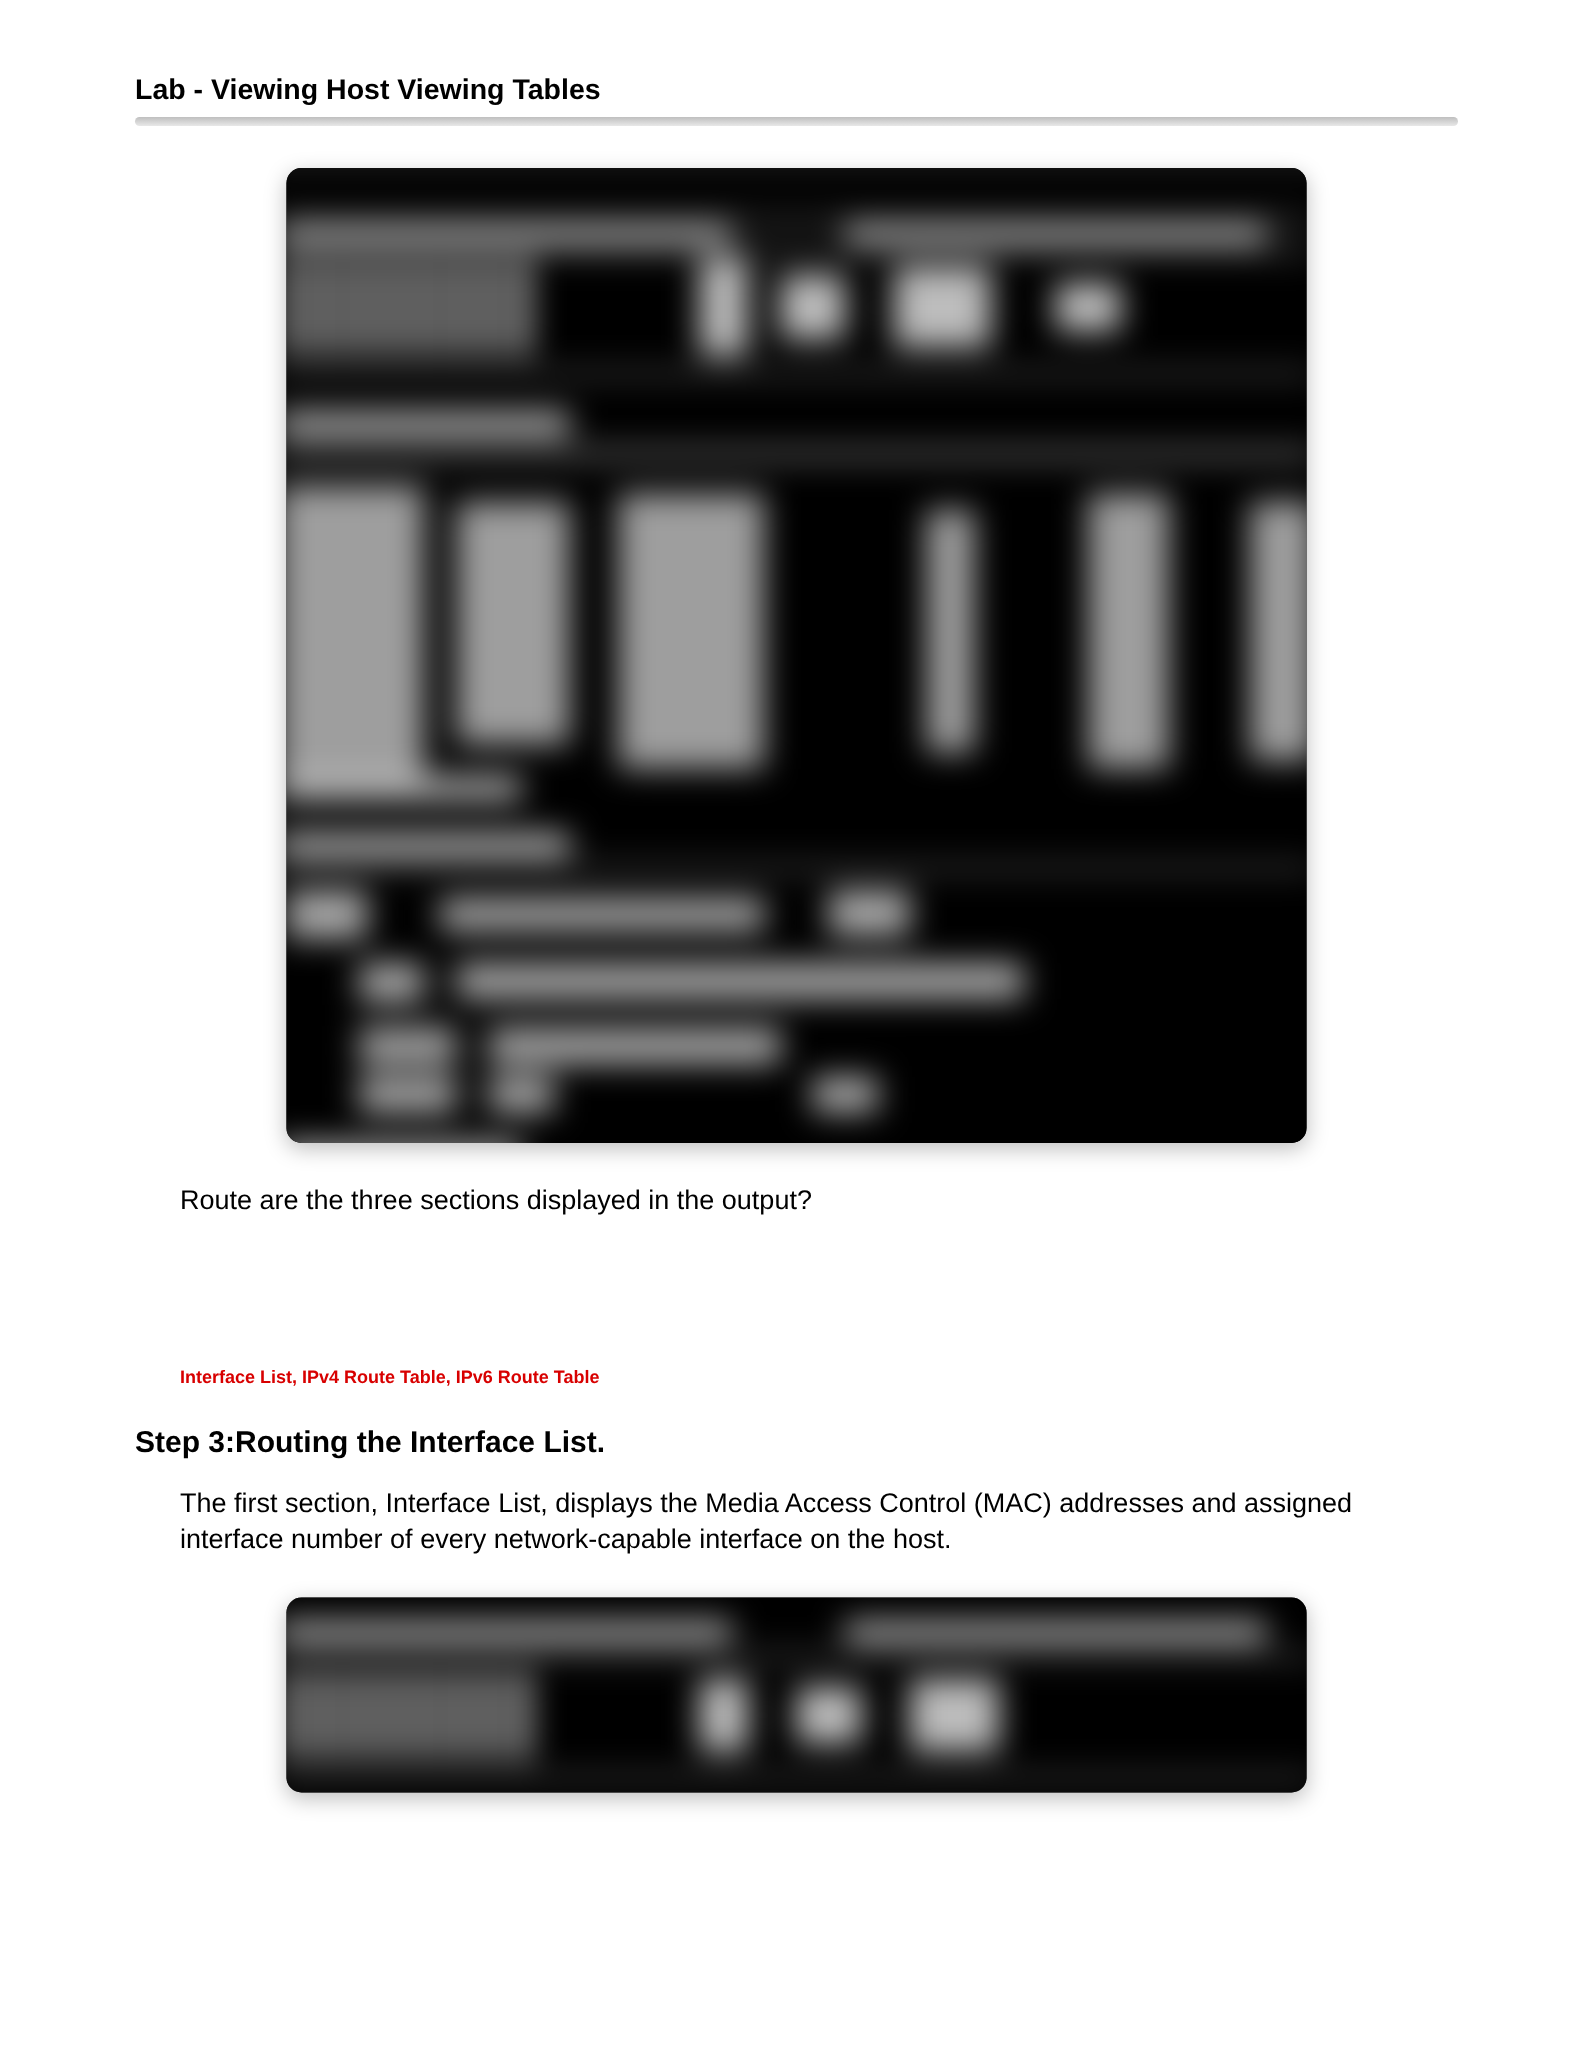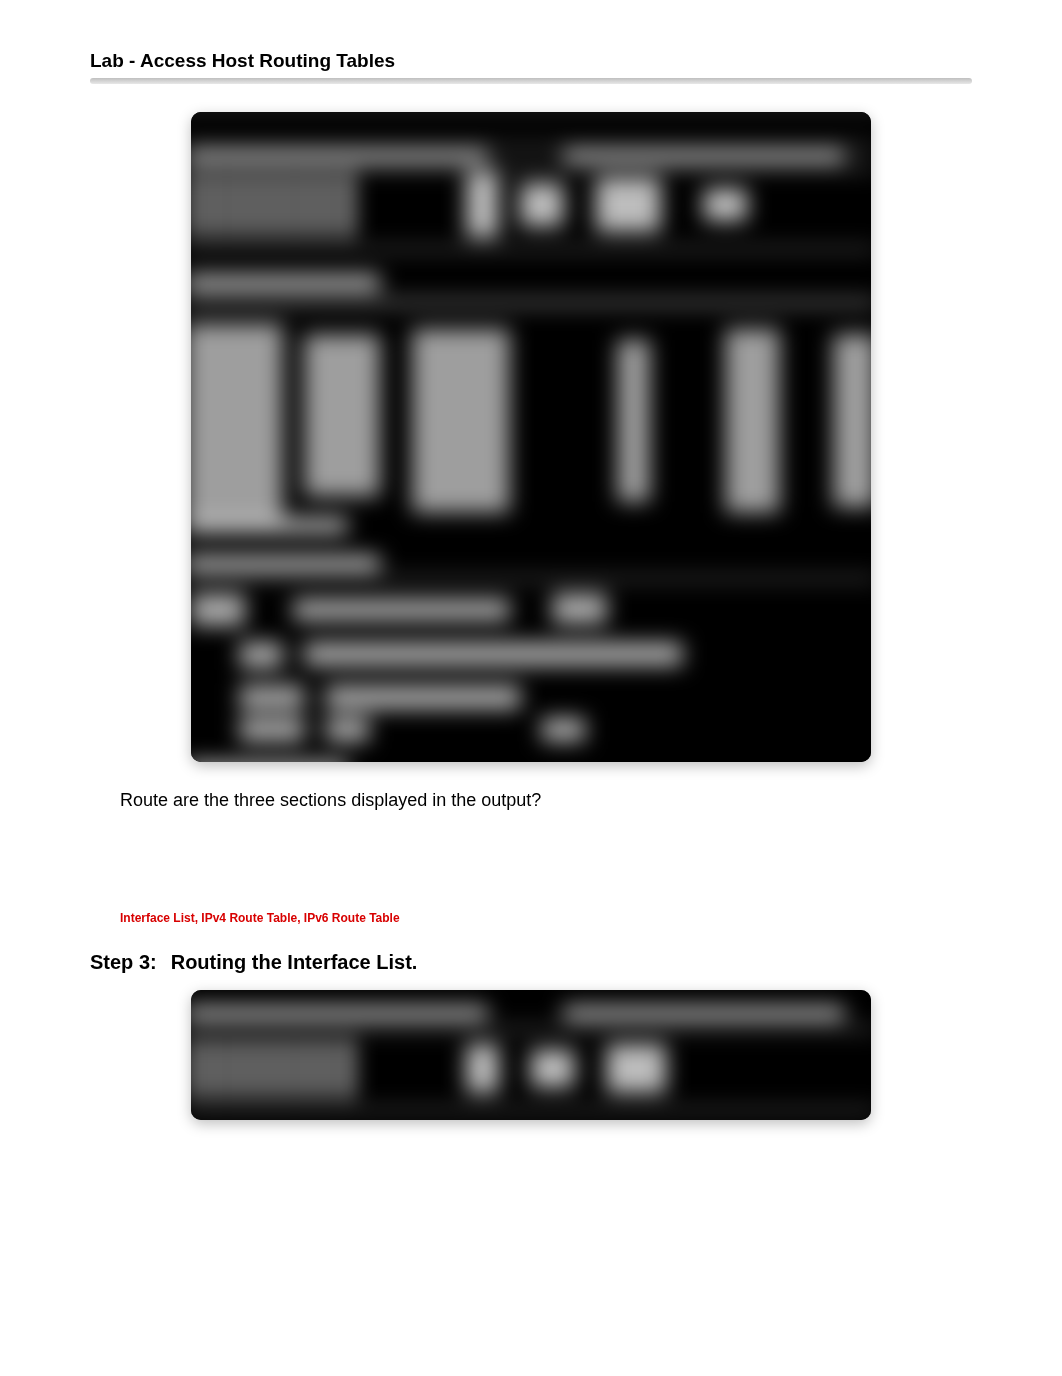--- a/index.html
+++ b/index.html
@@ -54,36 +54,35 @@
     color: #d80000;
     font-weight: bold;
     font-size: 12px;
     margin: 60px 0 26px 30px;
   }
   .step-heading {
     font-weight: bold;
     font-size: 20px;
     margin: 16px 0 16px 0;
     display: flex;
-    gap: 14px;
     align-items: flex-end;
   }
   .step-heading .num { white-space: nowrap; }
   .body-para {
     font-size: 18px;
     line-height: 1.35;
     margin: 0 0 26px 30px;
   }
 </style>
 </head>
 <body>
 
 <div class="page">
 
-  <div class="header-title">Lab - Access Host Routing Tables</div>
+  <div class="header-title">Lab - Viewing Host Viewing Tables</div>
   <div class="header-rule"></div>
 
   <div class="figure">
     <div class="fig-frame large">
       <div class="fig-blur">
         <svg viewBox="0 0 680 650" preserveAspectRatio="none">
           <rect x="0" y="0" width="680" height="650" fill="#000"></rect>
 
           <rect x="10" y="8" width="660" height="18" fill="#1a1a1a"></rect>
 
@@ -150,20 +149,21 @@
 
   <div class="q-text">Route are the three sections displayed in the output?</div>
 
   <div class="answer">Interface List, IPv4 Route Table, IPv6 Route Table</div>
 
   <div class="step-heading">
     <span class="num">Step 3:</span>
     <span>Routing the Interface List.</span>
   </div>
 
+  <div class="body-para">The first section, Interface List, displays the Media Access Control (MAC) addresses and assigned interface number of every network-capable interface on the host.</div>
 
   <div class="figure">
     <div class="fig-frame small">
       <div class="fig-blur">
         <svg viewBox="0 0 680 130" preserveAspectRatio="none">
           <rect x="0" y="0" width="680" height="130" fill="#000"></rect>
           <g fill="#bdbdbd">
             <rect x="20" y="20" width="280" height="12"></rect>
             <rect x="370" y="20" width="260" height="12"></rect>
             <rect x="20" y="40" width="640" height="2"></rect>

